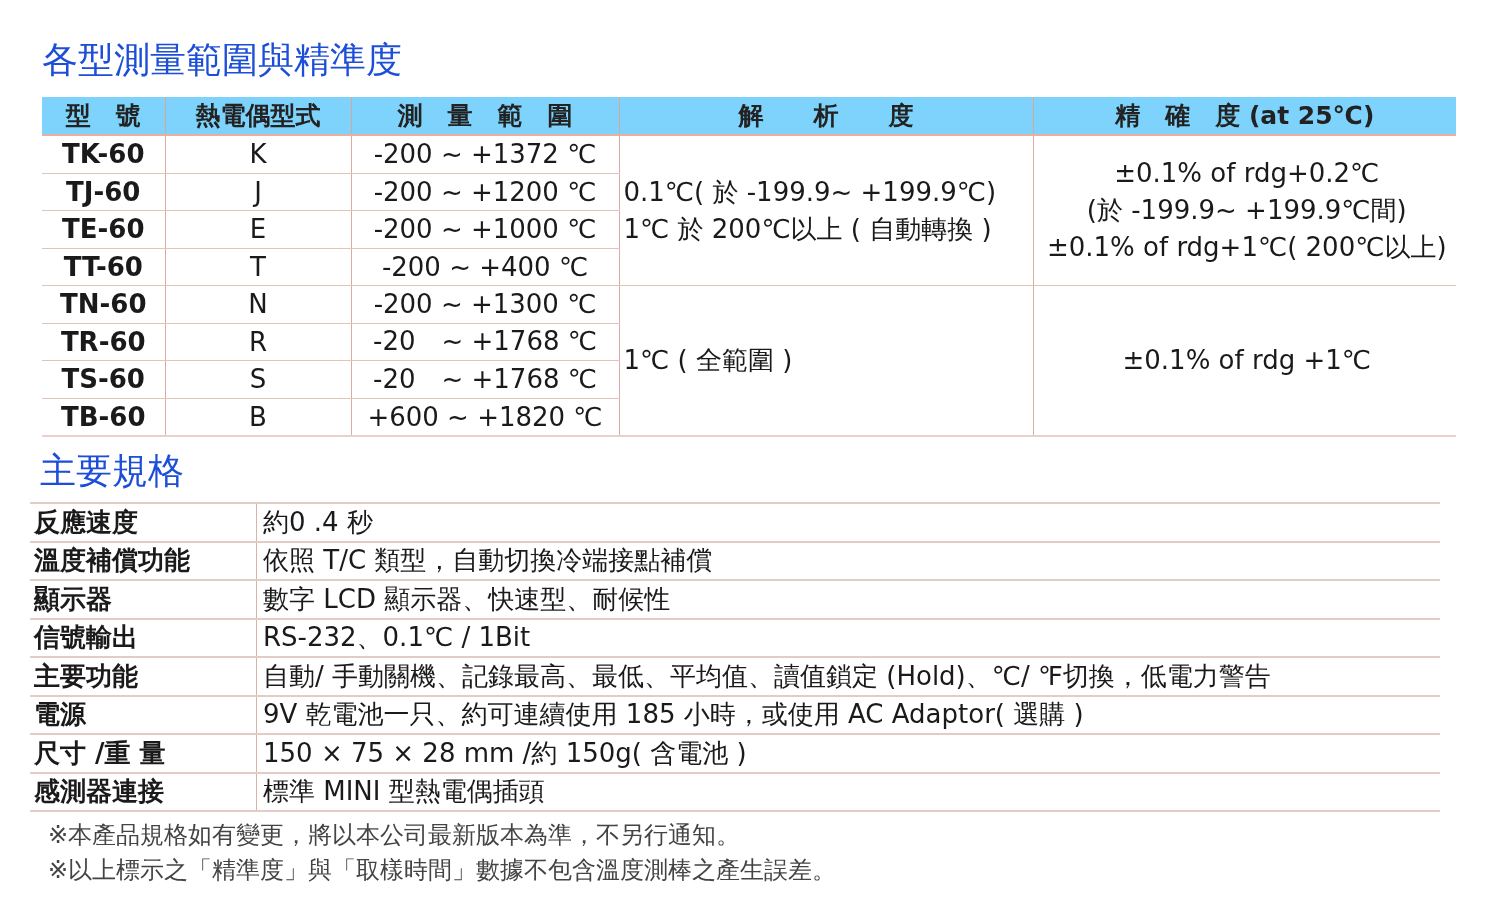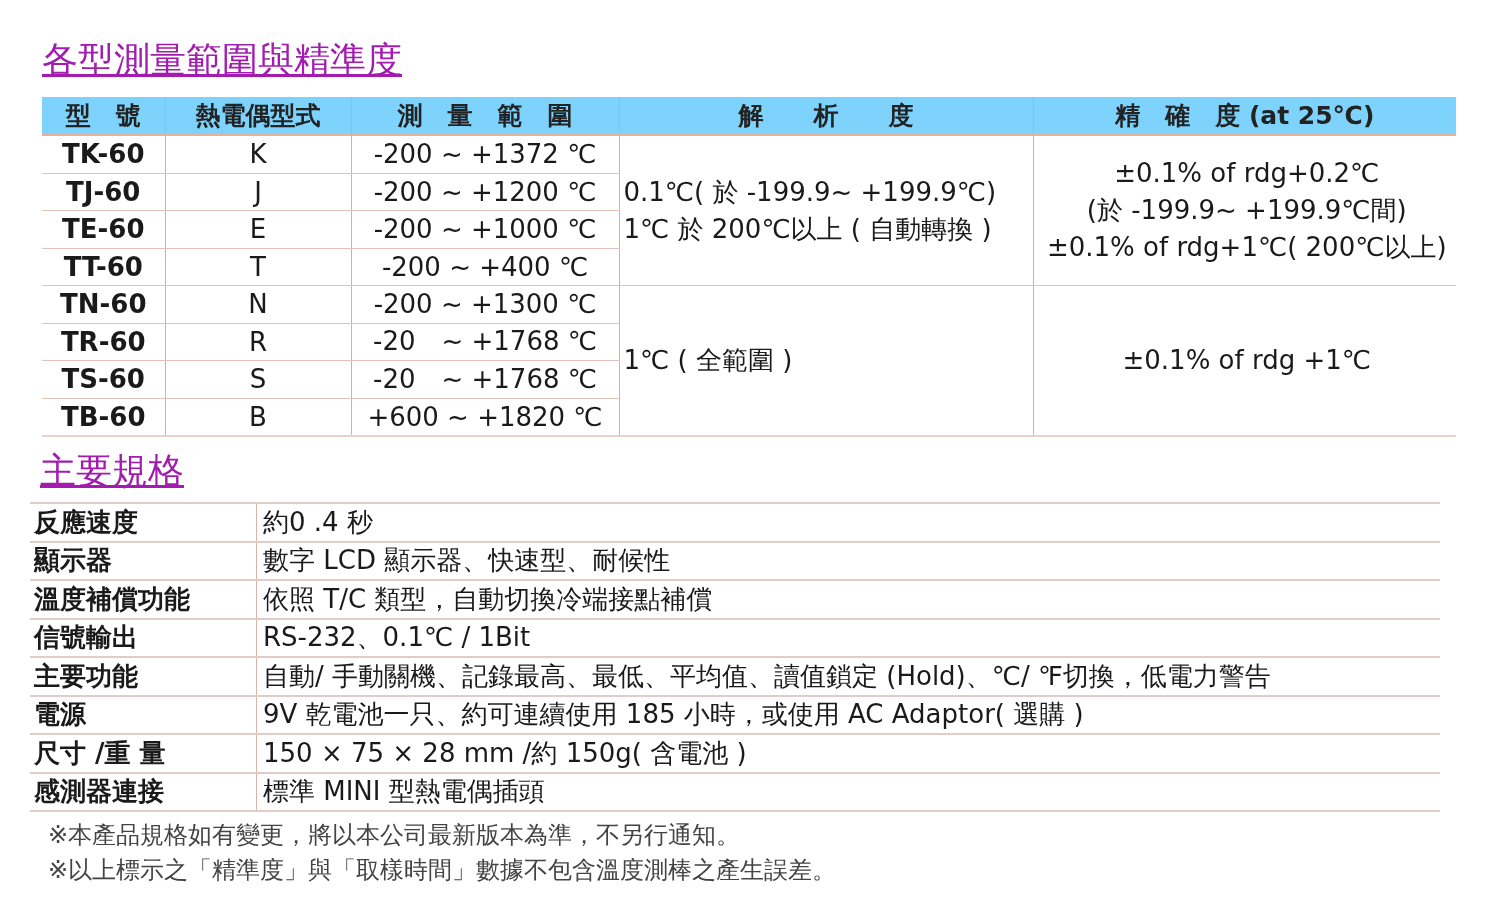--- a/index.html
+++ b/index.html
@@ -3,22 +3,22 @@
 <meta charset="utf-8">
 <style>
   html, body { margin: 0; padding: 0; background: #ffffff; }
   body {
     width: 1512px; height: 916px; position: relative; overflow: hidden;
     font-family: "DejaVu Sans", "Liberation Sans", sans-serif;
     color: #1a1a1a;
   }
   .section-title {
     position: absolute; left: 42px;
-    font-size: 36px; font-weight: normal; color: #a21caf;
-    letter-spacing: 0px; margin: 0; line-height: 1; text-decoration: underline;
+    font-size: 36px; font-weight: normal; color: #1d4ed8;
+    letter-spacing: 0px; margin: 0; line-height: 1;
   }
   #title1 { top: 42px; }
   #title2 { top: 453px; left: 40px; }
 
   
   table.range {
     position: absolute; left: 42px; top: 97px; width: 1414px;
     border-collapse: collapse; table-layout: fixed;
   }
   table.range th {
@@ -136,26 +136,26 @@
 
 <h1 id="title2" class="section-title">主要規格</h1>
 
 <table class="spec">
   <tbody>
     <tr>
         <td class="label">反應速度</td>
         <td class="value">約0 .4 秒</td>
       </tr>
     <tr>
+        <td class="label">溫度補償功能</td>
+        <td class="value">依照 T/C 類型，自動切換冷端接點補償</td>
+      </tr>
+    <tr>
         <td class="label">顯示器</td>
         <td class="value">數字 LCD 顯示器、快速型、耐候性</td>
-      </tr>
-    <tr>
-        <td class="label">溫度補償功能</td>
-        <td class="value">依照 T/C 類型，自動切換冷端接點補償</td>
       </tr>
     <tr>
         <td class="label">信號輸出</td>
         <td class="value">RS-232、0.1℃ / 1Bit</td>
       </tr>
     <tr>
         <td class="label">主要功能</td>
         <td class="value">自動/ 手動關機、記錄最高、最低、平均值、讀值鎖定 (Hold)、℃/ ℉切換，低電力警告</td>
       </tr>
     <tr>

